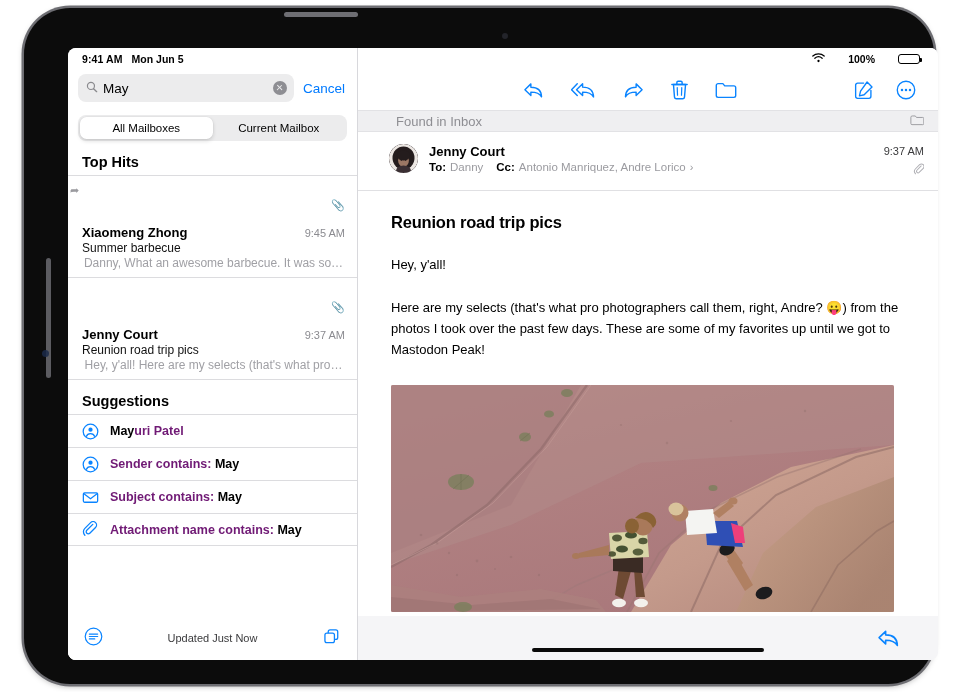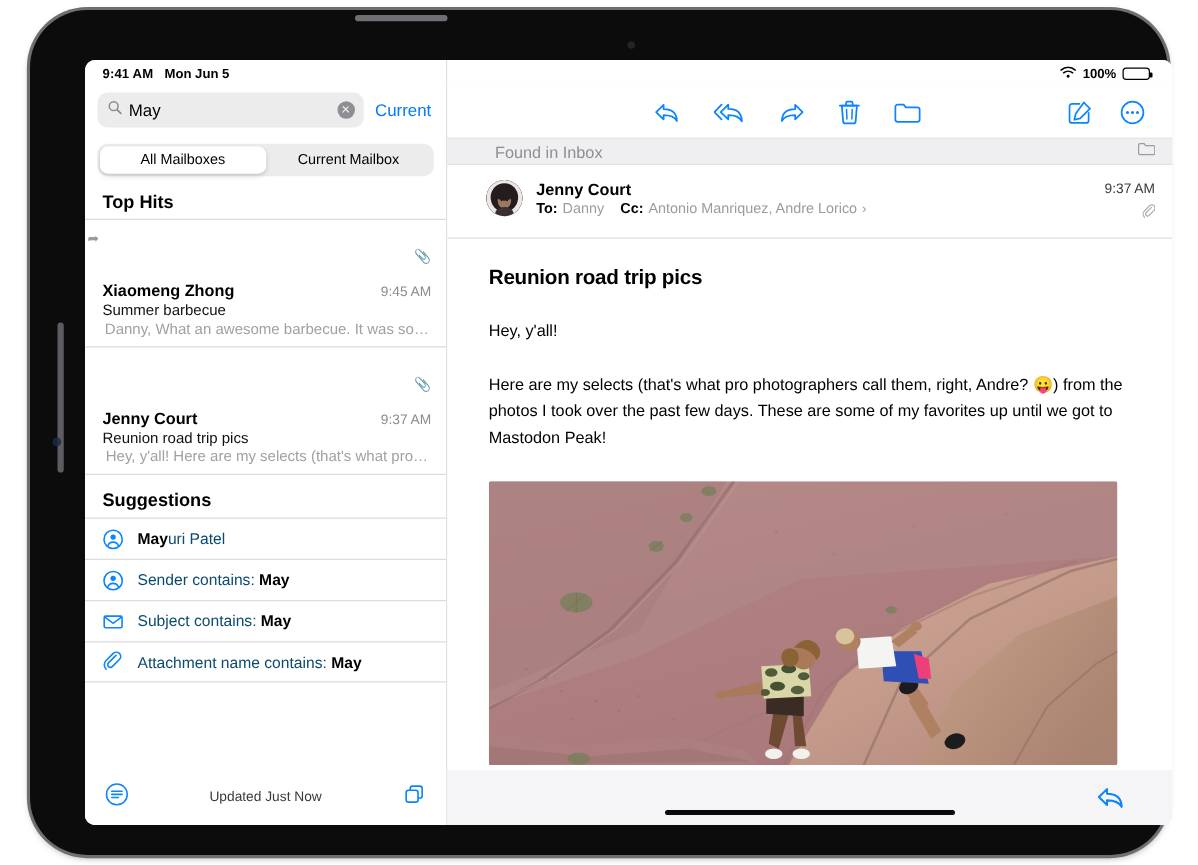--- a/index.html
+++ b/index.html
@@ -148,38 +148,38 @@
   
   .sug-row {
     display: flex; align-items: center; gap: 11px;
     height: 33px; padding-left: 14px; padding-right: 10px;
     border-top: .5px solid #dcdcdf; cursor: pointer;
   }
   .sug-row.last { border-bottom: .5px solid #dcdcdf; }
   .sug-icon { width: 17px; height: 17px; flex-shrink: 0; }
   .sug-label { font-size: 12.5px; color: #8e8e93; }
   .sug-label b { color: #000; font-weight: bold; }
-  .sug-label .dim { color: #0c4a6e; font-weight: normal; }
+  .sug-label .dim { color: #701a75; font-weight: bold; }
 
   
   .sb-bottom {
     margin-top: auto; height: 44px; flex-shrink: 0;
     display: flex; align-items: center; justify-content: space-between;
     padding: 0 16px; background: #ffffff;
   }
   .sb-bottom .bb-text { font-size: 11px; color: #3a3a3c; }
 
   
   #detail {
     flex: 1; height: 100%; display: flex; flex-direction: column;
     background: #f5f5f7; position: relative;
   }
   .detail-status {
     height: 22px; display: flex; align-items: center; justify-content: flex-end;
-    padding-right: 18px; gap: 5px; font-size: 10.5px; font-weight: bold;
+    padding-right: 18px; gap: 23px; font-size: 10.5px; font-weight: bold;
     color: #000; flex-shrink: 0; background: #ffffff;
   }
   .battery {
     width: 22px; height: 10.5px; border: 1.2px solid #000;
     border-radius: 3px; position: relative; padding: 1.2px;
   }
   .battery::after {
     content: ''; position: absolute; right: -3px; top: 3px;
     width: 1.6px; height: 4px; background: #000; border-radius: 0 1px 1px 0;
   }
@@ -280,21 +280,21 @@
         <div class="search-field">
           <span>
             <svg width="12" height="12" viewBox="0 0 16 16">
               <circle cx="6.6" cy="6.6" r="4.7" fill="none" stroke="#8a8a8e" stroke-width="1.6"></circle>
               <line x1="10.2" y1="10.2" x2="14.2" y2="14.2" stroke="#8a8a8e" stroke-width="1.8" stroke-linecap="round"></line>
             </svg>
           </span>
           <span class="s-text" placeholder="Search">May</span>
           <span class="clear-btn"></span>
         </div>
-        <span class="cancel-btn">Current</span>
+        <span class="cancel-btn">Cancel</span>
       </div>
 
       <div class="segmented">
         <div class="seg active">All Mailboxes</div>
         <div class="seg">Current Mailbox</div>
       </div>
 
       <div class="section-head">Top Hits</div>
 
       <div class="mail-row">

